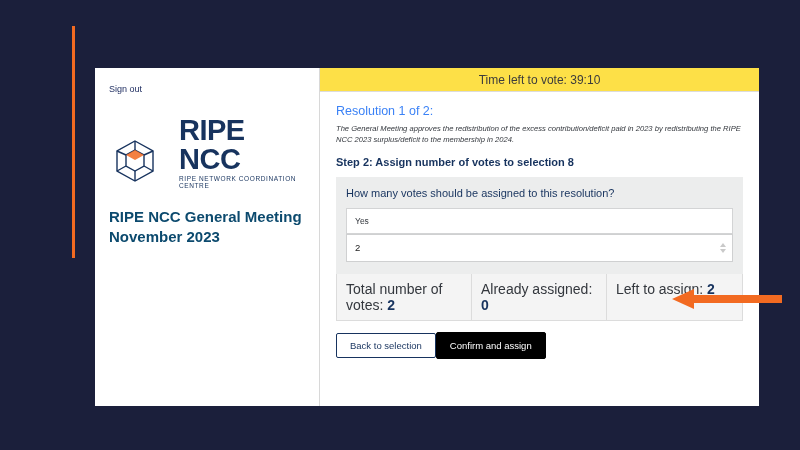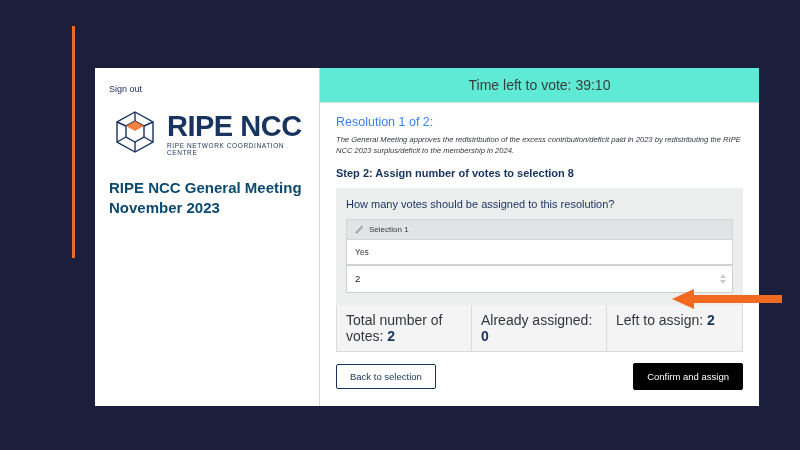--- a/index.html
+++ b/index.html
@@ -41,23 +41,23 @@
   .signout {
     font-size: 9px;
     color: #1b2a5e;
     margin-bottom: 10px;
     display: inline-block;
     cursor: pointer;
     text-align: center;
   }
   .logo-row {
     display: flex;
-    align-items: center;
-    gap: 6px;
-    margin-top: 4px;
+    align-items: flex-end;
+    gap: 18px;
+    margin-top: 12px;
   }
   .logo-mark {
     width: 52px; height: 52px;
     flex: 0 0 52px;
     position: relative;
   }
   .logo-text-wrap { line-height: 1; }
   .logo-title {
     font-size: 29px;
     font-weight: bold;
@@ -79,27 +79,27 @@
   }
   
   .right-panel {
     flex: 1 1 auto;
     background: #ffffff;
     border-left: 1px solid #d8d8d8;
     position: relative;
     padding: 0;
   }
   .timer-bar {
-    height: 35px;
-    background: #5eead4;
+    height: 24px;
+    background: #fde047;
     border-bottom: 1px solid #dcdcdc;
     display: flex;
     align-items: center;
     justify-content: center;
-    font-size: 14px;
+    font-size: 12px;
     color: #3c3c3c;
   }
   .content {
     padding: 12px 16px 0 16px;
   }
   .res-title {
     font-size: 12.5px;
     font-weight: normal;
     color: #3b82f6;
     margin-bottom: 5px;
@@ -190,21 +190,20 @@
     flex: 1 1 33.33%;
     padding: 7px 9px;
     font-size: 14px;
     color: #33373d;
     border-right: 1px solid #dcdcdc;
   }
   .total-cell:last-child { border-right: none; }
   .total-cell b { color: #17335e; }
   .button-row {
     display: flex;
-    justify-content: space-between;
     align-items: center;
     margin-top: 11px;
     padding: 0 16px;
   }
   .btn-back {
     background: #ffffff;
     border: 1px solid #17335e;
     color: #17335e;
     font-size: 9.5px;
     padding: 6px 13px;
@@ -274,29 +273,20 @@
       <div class="timer-bar">Time left to vote: 39:10</div>
 
       <div class="content">
         <div class="res-title">Resolution 1 of 2:</div>
         <div class="res-desc">The General Meeting approves the redistribution of the excess contribution/deficit paid in 2023 by redistributing the RIPE NCC 2023 surplus/deficit to the membership in 2024.</div>
         <div class="step-title">Step 2: Assign number of votes to selection 8</div>
 
         <div class="card">
           <div class="card-question">How many votes should be assigned to this resolution?</div>
 
-          <div class="selection-header">
-            <span class="pencil-icon">
-              <svg width="9" height="9" viewBox="0 0 16 16" aria-hidden="true">
-                <path d="M2 12.5V14h1.5l8-8-1.5-1.5-8 8z" fill="none" stroke="#5a6068" stroke-width="1.2"></path>
-                <path d="M10.8 3.2l1.5 1.5 1.2-1.2-1.5-1.5-1.2 1.2z" fill="none" stroke="#5a6068" stroke-width="1.2"></path>
-              </svg>
-            </span>
-            <span>Selection 1</span>
-          </div>
 
           <div class="selection-value">Yes</div>
 
 
           <div class="number-input">
             <span>2</span>
             <span class="spinner">
               <span class="spin-arrow spin-up"></span>
               <span class="spin-arrow spin-down"></span>
             </span>

